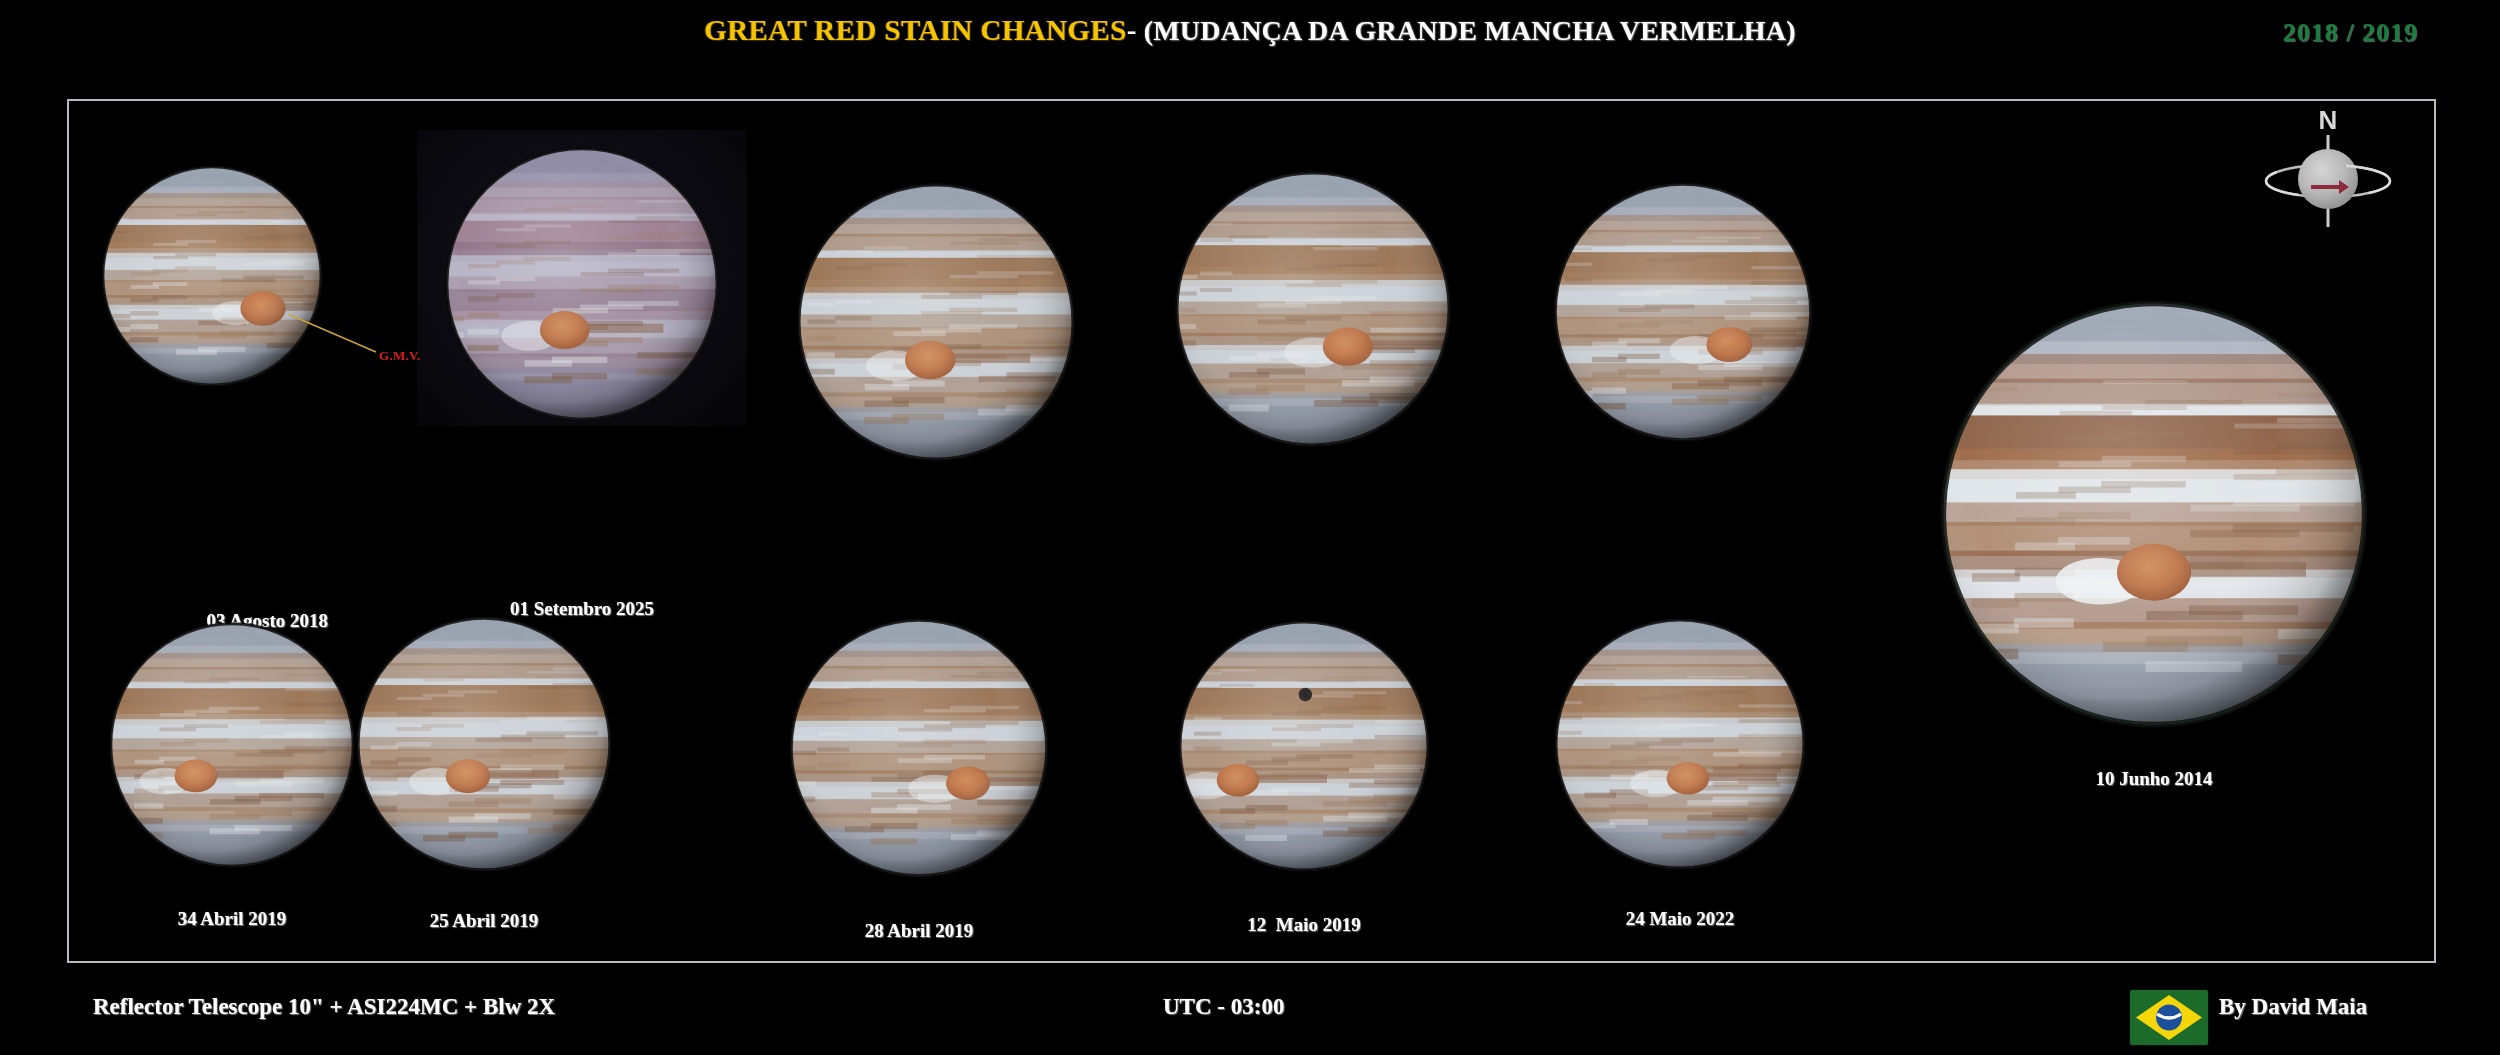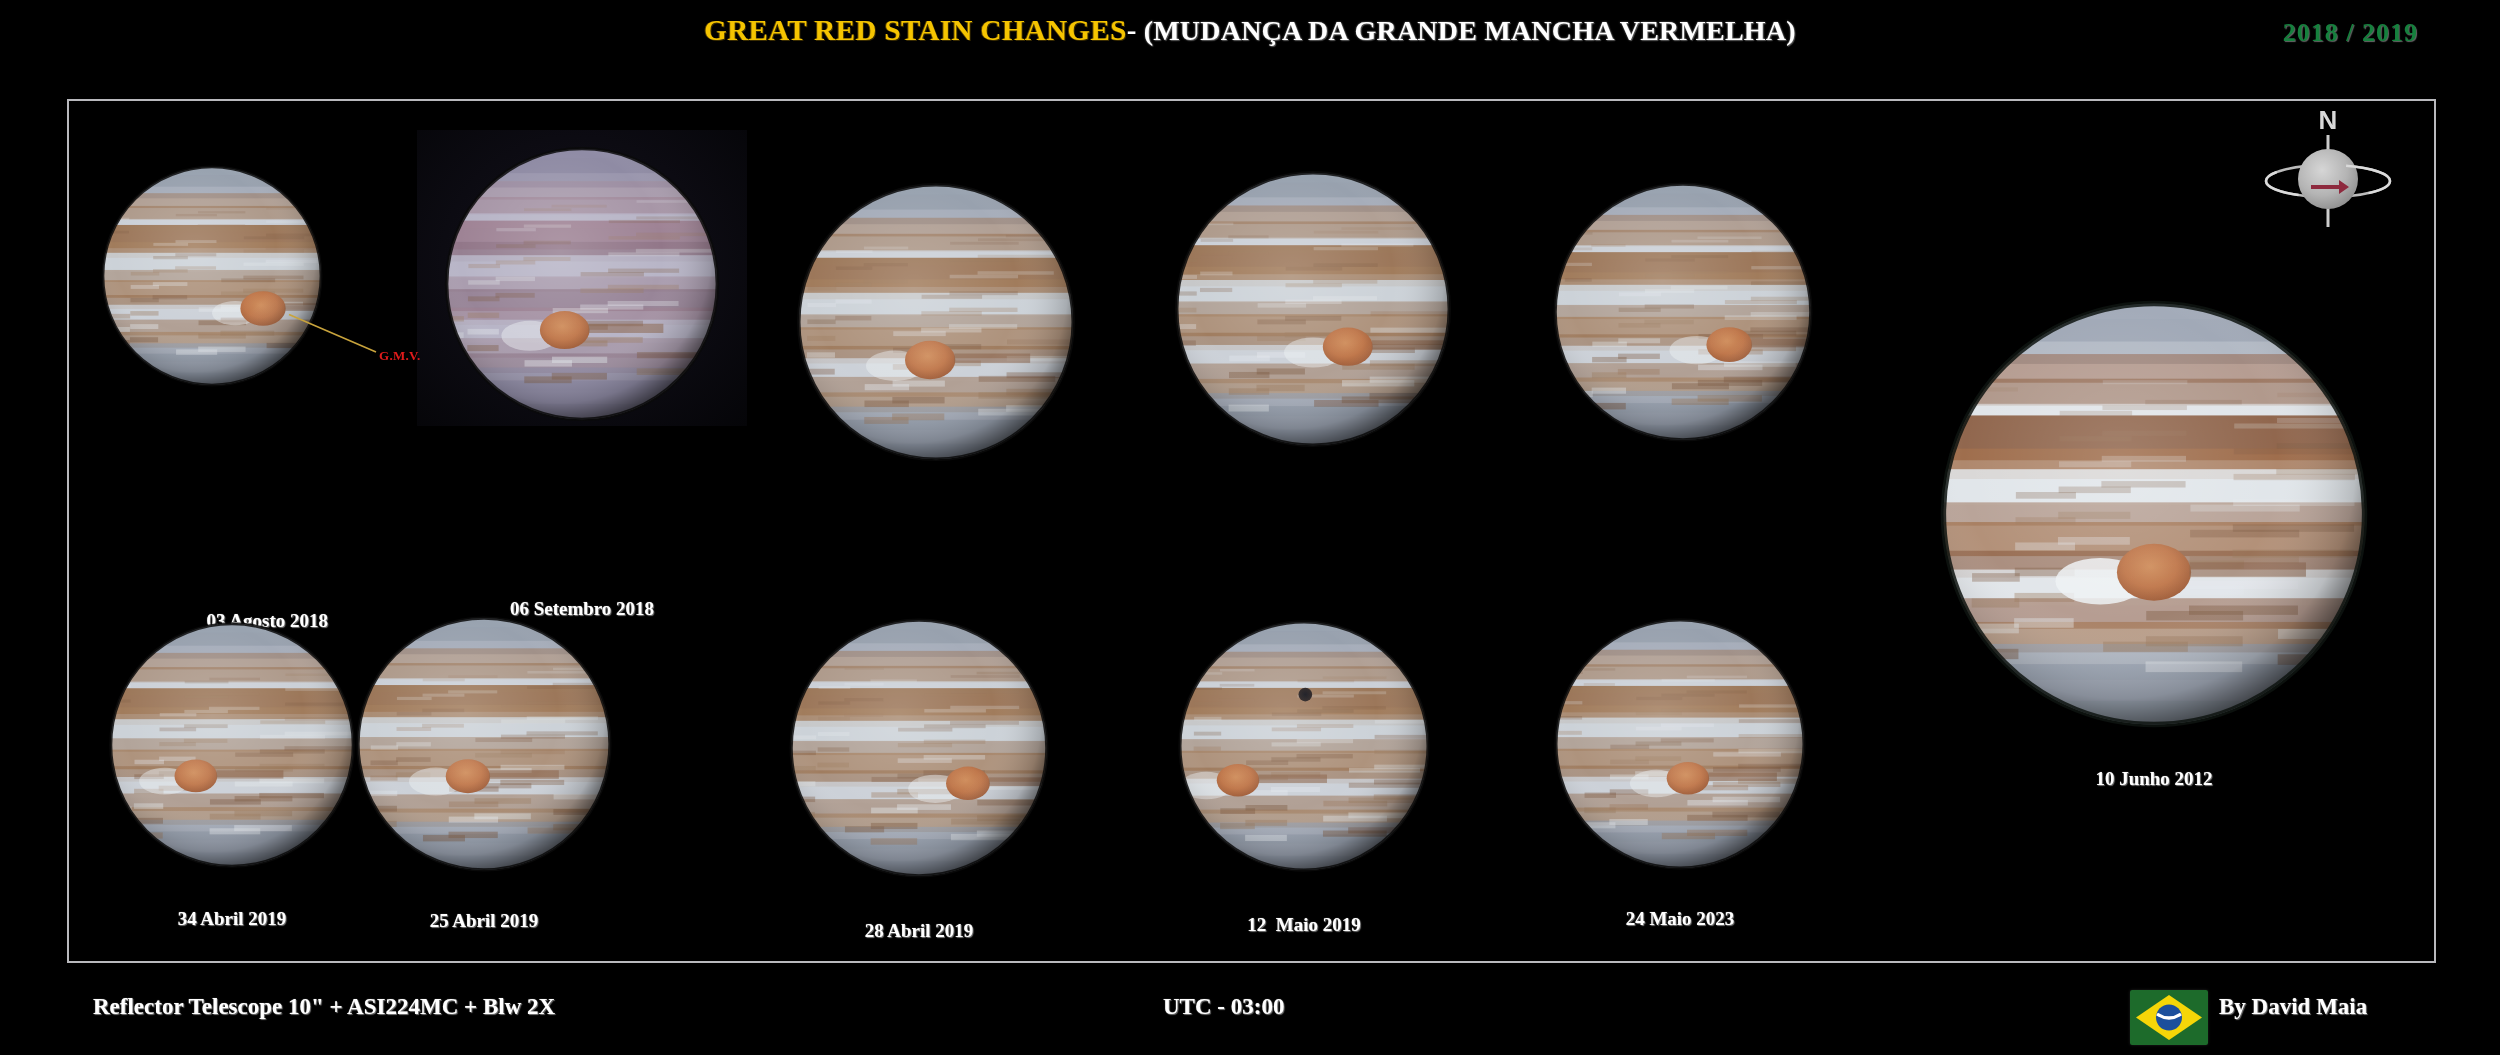--- a/index.html
+++ b/index.html
@@ -311,21 +311,21 @@
               <rect x="58.91073219658976" y="55.903999999999996" width="24.615847542627883" height="1.7415000000000003" fill="#e6ebef" opacity="0.33708000000000005"></rect>
               <rect x="29.650952858575728" y="40.608" width="16.36308926780341" height="1.383" fill="#9b7a5e" opacity="0.27016"></rect>
               <rect x="0.39117352056168503" y="25.312" width="8.110330992978938" height="1.0245" fill="#7d5a42" opacity="0.20324"></rect>
               <ellipse cx="32" cy="68" rx="10" ry="5.2" fill="#eef2f5" opacity="0.45"></ellipse>
               <ellipse cx="44" cy="66" rx="8.625" ry="6.6" fill="url(#grs2)"></ellipse>
               <rect x="52.25" y="63.8" width="26" height="3.2" fill="#8a6248" opacity="0.55"></rect>
               <circle cx="50" cy="50" r="47" fill="url(#limb2)"></circle>
             </g>
             <circle cx="50" cy="50" r="47" fill="none" stroke="#0a0a0a" stroke-width="1.2" opacity="0.85"></circle>
           </svg></div>
-        <div class="label" style="top: 458px;">06 Setembro 2018</div>
+        <div class="label" style="top: 458px;">01 Setembro 2025</div>
       </div>
       <div class="card" style="left: 790px; top: 176px; width: 292px; height: 500px;">
         <div class="disc-holder"><svg width="292" height="292" viewBox="0 0 100 100">
             <defs>
               <clipPath id="clip3">
                 <circle cx="50" cy="50" r="47"></circle>
               </clipPath>
               <radialGradient id="limb3" cx="42%" cy="38%" r="68%">
                 <stop offset="0%" stop-color="#ffffff" stop-opacity="0.16"></stop>
                 <stop offset="55%" stop-color="#ffffff" stop-opacity="0.00"></stop>
@@ -1080,21 +1080,21 @@
               <rect x="23.235707121364094" y="78.43200000000002" width="14.553660982948847" height="2.2695" fill="#e6ebef" opacity="0.43564"></rect>
               <rect x="71.97592778335006" y="63.136" width="28.300902708124372" height="1.911" fill="#9b7a5e" opacity="0.36872000000000005"></rect>
               <rect x="42.71614844533601" y="47.839999999999996" width="20.0481444332999" height="1.5525" fill="#7d5a42" opacity="0.3018"></rect>
               <ellipse cx="41" cy="65" rx="10" ry="5.2" fill="#eef2f5" opacity="0.45"></ellipse>
               <ellipse cx="53" cy="63" rx="8.05" ry="6.160000000000001" fill="url(#grs10)"></ellipse>
               <rect x="60.7" y="60.8" width="26" height="3.2" fill="#8a6248" opacity="0.55"></rect>
               <circle cx="50" cy="50" r="47" fill="url(#limb10)"></circle>
             </g>
             <circle cx="50" cy="50" r="47" fill="none" stroke="#0a0a0a" stroke-width="1.2" opacity="0.85"></circle>
           </svg></div>
-        <div class="label" style="top: 296px;">24 Maio 2023</div>
+        <div class="label" style="top: 296px;">24 Maio 2022</div>
       </div>
       <div class="card" style="left: 1930px; top: 290px; width: 448px; height: 512px;">
         <div class="disc-holder"><svg width="448" height="448" viewBox="0 0 100 100">
             <defs>
               <clipPath id="clip11">
                 <circle cx="50" cy="50" r="47"></circle>
               </clipPath>
               <radialGradient id="limb11" cx="42%" cy="38%" r="68%">
                 <stop offset="0%" stop-color="#ffffff" stop-opacity="0.16"></stop>
                 <stop offset="55%" stop-color="#ffffff" stop-opacity="0.00"></stop>
@@ -1176,21 +1176,21 @@
               <rect x="18.77632898696088" y="73.248" width="13.295887662988967" height="2.148" fill="#e6ebef" opacity="0.41296"></rect>
               <rect x="67.51654964894685" y="57.952000000000005" width="27.043129388164495" height="1.7894999999999999" fill="#9b7a5e" opacity="0.34604"></rect>
               <rect x="38.256770310932794" y="42.656" width="18.790371113340022" height="1.431" fill="#7d5a42" opacity="0.27912"></rect>
               <ellipse cx="38" cy="65" rx="10" ry="5.2" fill="#eef2f5" opacity="0.85"></ellipse>
               <ellipse cx="50" cy="63" rx="8.28" ry="6.335999999999999" fill="url(#grs11)"></ellipse>
               <rect x="57.92" y="60.8" width="26" height="3.2" fill="#8a6248" opacity="0.55"></rect>
               <circle cx="50" cy="50" r="47" fill="url(#limb11)"></circle>
             </g>
             <circle cx="50" cy="50" r="47" fill="none" stroke="#0e1410" stroke-width="1.2" opacity="0.85"></circle>
           </svg></div>
-        <div class="label" style="top: 478px;">10 Junho 2012</div>
+        <div class="label" style="top: 478px;">10 Junho 2014</div>
       </div>
     </div>
 
   <div class="footer">
     <div class="foot-text equip">Reflector Telescope 10" + ASI224MC + Blw 2X</div>
     <div class="foot-text utc">UTC - 03:00</div>
     <div class="flag">
       <svg width="78" height="55" viewBox="0 0 78 55">
         <rect width="78" height="55" fill="#1d6b2b"></rect>
         <polygon points="39,5 72,27.5 39,50 6,27.5" fill="#f5d608"></polygon>

